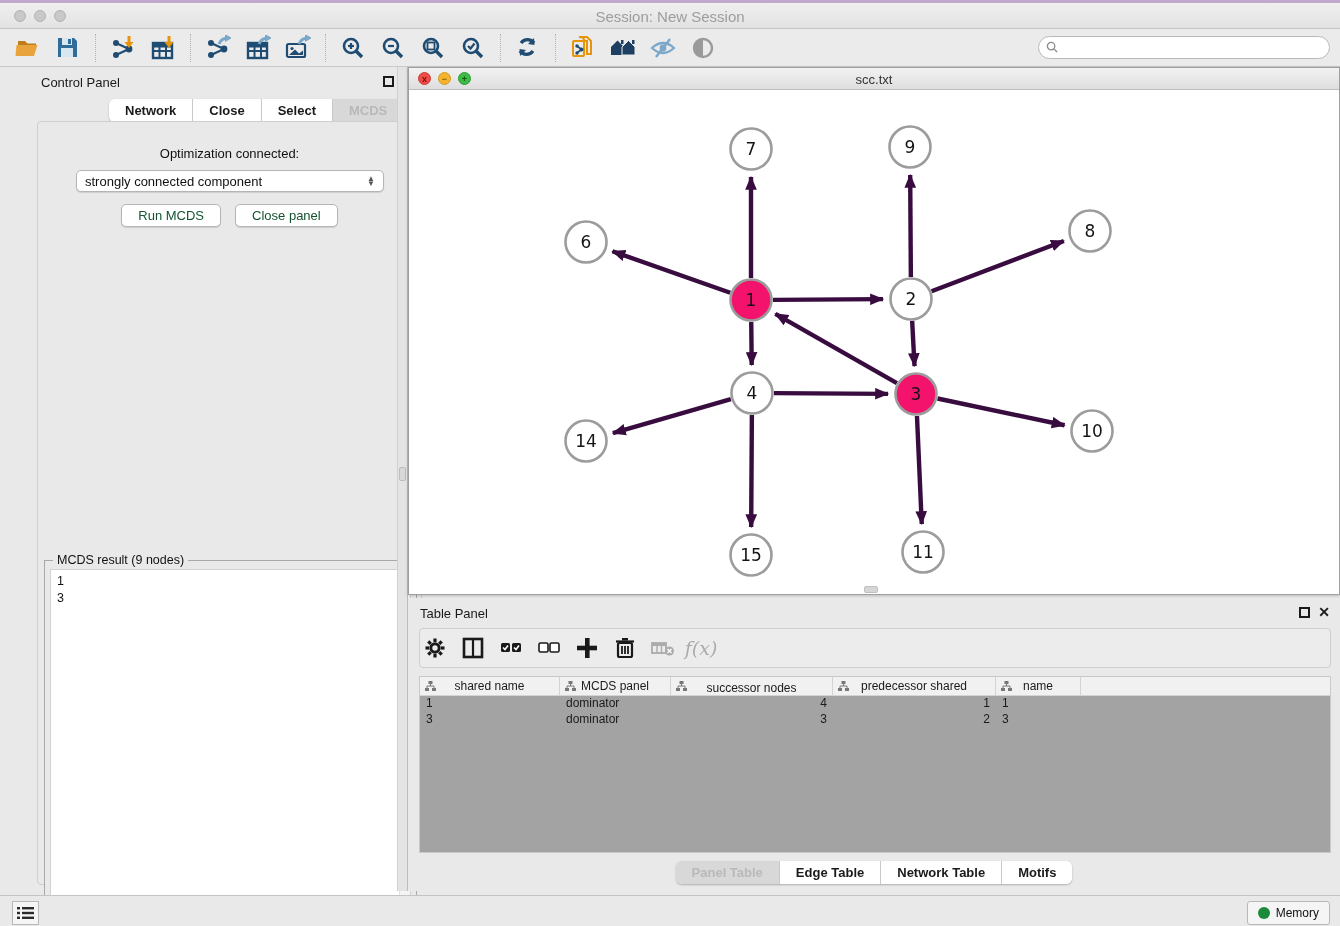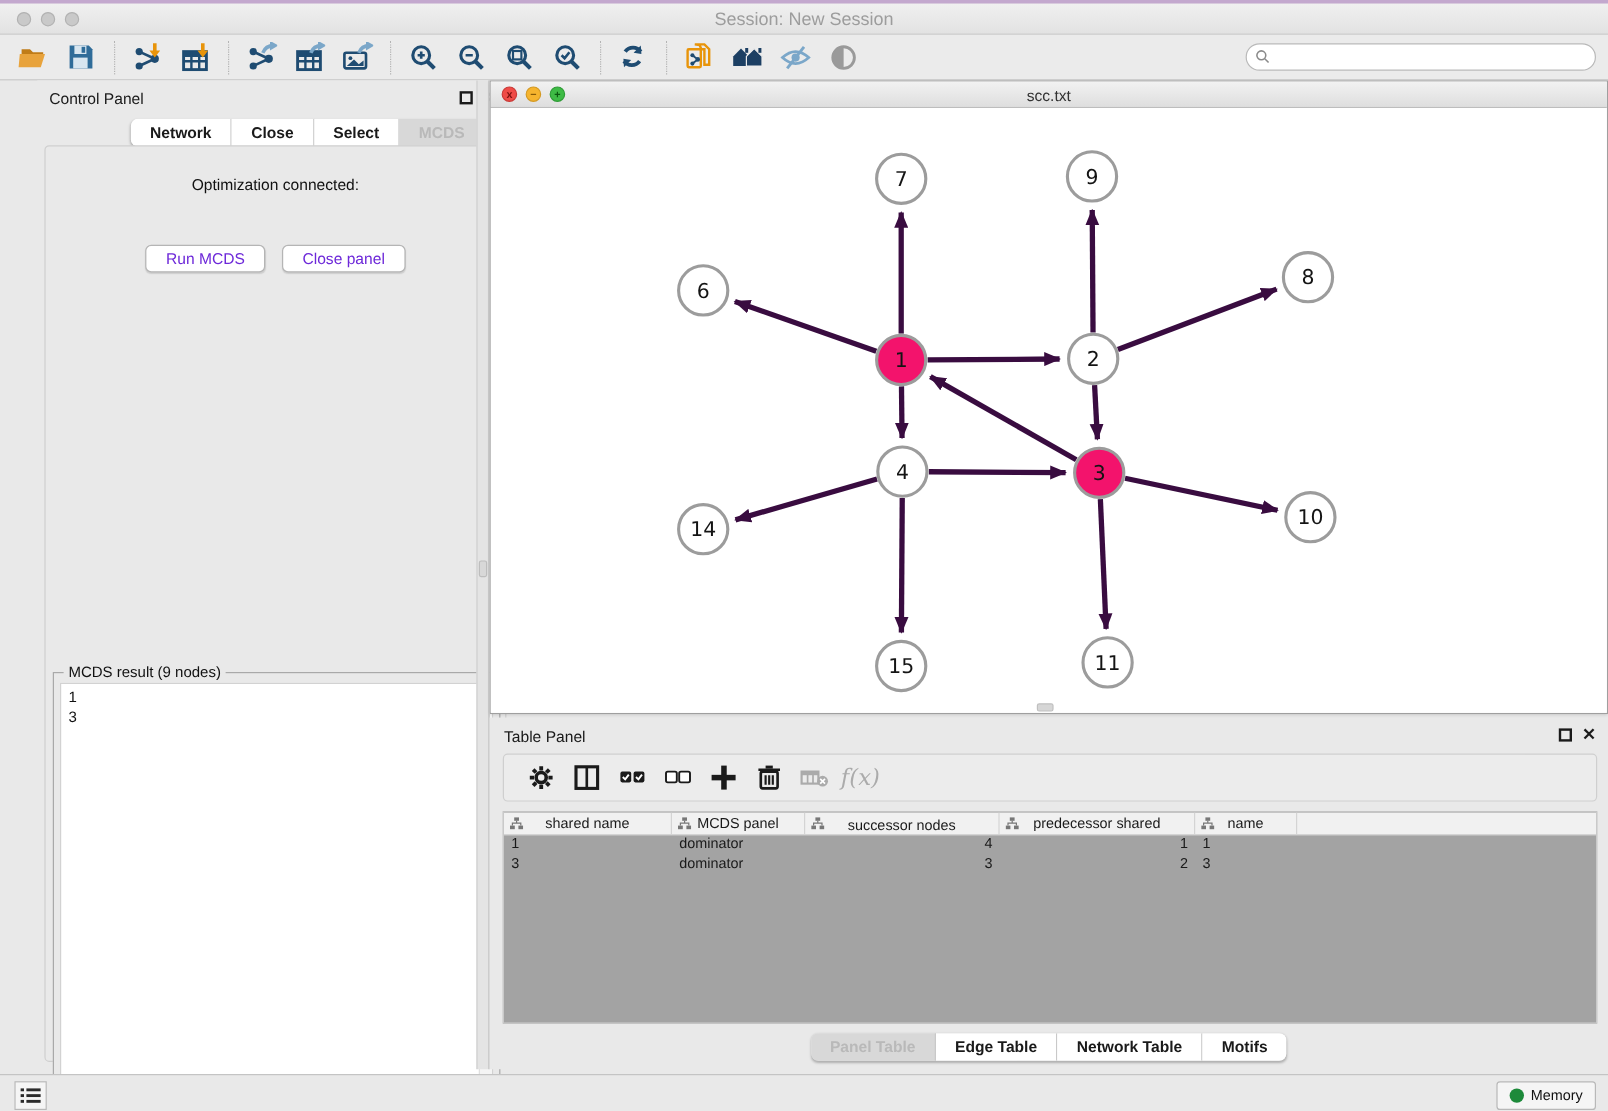--- a/index.html
+++ b/index.html
@@ -44,21 +44,21 @@
   .cp-body { position:absolute; left:6px; top:54px; width:385px; height:764px;
              border:1px solid #cfcfcf; border-radius:4px; background:#e9e9e9; }
   .opt-label { position:absolute; width:100%; text-align:center; top:24px; font-size:13px; color:#111; }
   .criterion { position:absolute; left:38px; top:48px; width:308px; height:22px; background:#fff;
                border:1px solid #b5b5b5; border-radius:5px; font-size:13px; color:#111;
                display:flex; align-items:center; padding:0 8px; box-shadow:0 1px 1px rgba(0,0,0,.12); }
   .criterion .arrows { margin-left:auto; display:flex; flex-direction:column; line-height:5px;
                        font-size:8px; color:#555; }
   .btn-row { position:absolute; top:82px; width:100%; display:flex; justify-content:center; gap:14px; }
   .mac-btn { height:23px; background:#fff; border:1px solid #b5b5b5; border-radius:5px;
-             font-size:13px; color:#6d28d9; padding:0 16px; box-shadow:0 1px 1px rgba(0,0,0,.12);
+             font-size:13px; color:#14532d; padding:0 16px; box-shadow:0 1px 1px rgba(0,0,0,.12);
              font-family:"Liberation Sans", sans-serif; }
 
   .result-box { position:absolute; left:6px; top:438px; width:373px; height:382px;
                 border:1px solid #a9a9a9; background:#e9e9e9; }
   .result-legend { position:absolute; left:8px; top:-8px; background:#e9e9e9; padding:0 4px;
                    font-size:12.5px; color:#111; }
   .result-area { position:absolute; left:5px; top:8px; right:5px; bottom:5px; background:#fff;
                  border:1px solid #d2d2d2; font-size:12.5px; color:#111; line-height:17px;
                  padding:3px 6px; }
   .result-scroll { position:absolute; right:0; top:0; bottom:0; width:11px; background:#f4f4f4;
@@ -82,21 +82,21 @@
   .tl-min   { left:29px; background:#f6b42e; border:1px solid #d49a24; color:#895b07; }
   .tl-zoom  { left:49px; background:#3ebb45; border:1px solid #2f9c37; color:#0c5a11; }
   .net-canvas { position:absolute; left:0; top:22px; right:0; bottom:0; background:#fff; overflow:hidden; }
   .hgrip { position:absolute; left:455px; bottom:1px; width:14px; height:7px; background:#d6d6d6;
            border:1px solid #c0c0c0; border-radius:2px; }
 
   
   .table-panel { position:absolute; left:408px; top:595px; width:932px; height:293px; background:#e9e9e9; }
   .tp-float { right:30px; } .tp-close { right:10px; }
   .tp-toolbar { position:absolute; left:11px; top:30px; right:9px; height:40px; background:#ececec;
-                border:1px solid #cfcfcf; border-radius:4px; display:flex; align-items:center; padding-left:16px; }
+                border:1px solid #cfcfcf; border-radius:4px; display:flex; align-items:center; padding-left:0; }
   .tp-icon { width:30px; height:28px; margin-right:8px; display:flex; align-items:center; justify-content:center; }
   .fx { font-family:"DejaVu Serif", serif; font-style:italic; font-size:19px; color:#ababab; }
   .tp-table { position:absolute; left:11px; top:78px; right:9px; height:177px; background:#a3a3a3;
               border:1px solid #c9c9c9; overflow:hidden; }
   .thead { display:flex; height:19px; background:#f1f1f1; border-bottom:1px solid #d4d4d4; }
   .th { position:relative; display:flex; align-items:center; justify-content:center;
         border-right:1px solid #d4d4d4; font-size:12px; color:#1a1a1a; }
   .th .tree-ic { position:absolute; left:5px; top:4px; }
   .trow { display:flex; height:16px; font-size:12px; color:#1a1a1a; }
   .td { padding:0 6px; overflow:hidden; white-space:nowrap; }
@@ -285,20 +285,27 @@
       <span class="close-btn cp-close">✕</span>
     </div>
     <div class="seg-tabs cp-tabs" id="cp-tabs">
         <div class="seg-tab">Network</div>
         <div class="seg-tab">Close</div>
         <div class="seg-tab">Select</div>
         <div class="seg-tab active">MCDS</div>
       </div>
     <div class="cp-body">
       <div class="opt-label">Optimization connected:</div>
+      <div class="criterion">
+        <span>strongly connected component</span>
+        <span class="arrows">
+            <span>▲</span>
+            <span>▼</span>
+          </span>
+      </div>
       <div class="btn-row">
         <button class="mac-btn">Run MCDS</button>
         <button class="mac-btn">Close panel</button>
       </div>
       <div class="result-box">
         <span class="result-legend">MCDS result (9 nodes)</span>
         <div class="result-area">
           <div id="result-lines">
               <div>1</div>
               <div>3</div>

